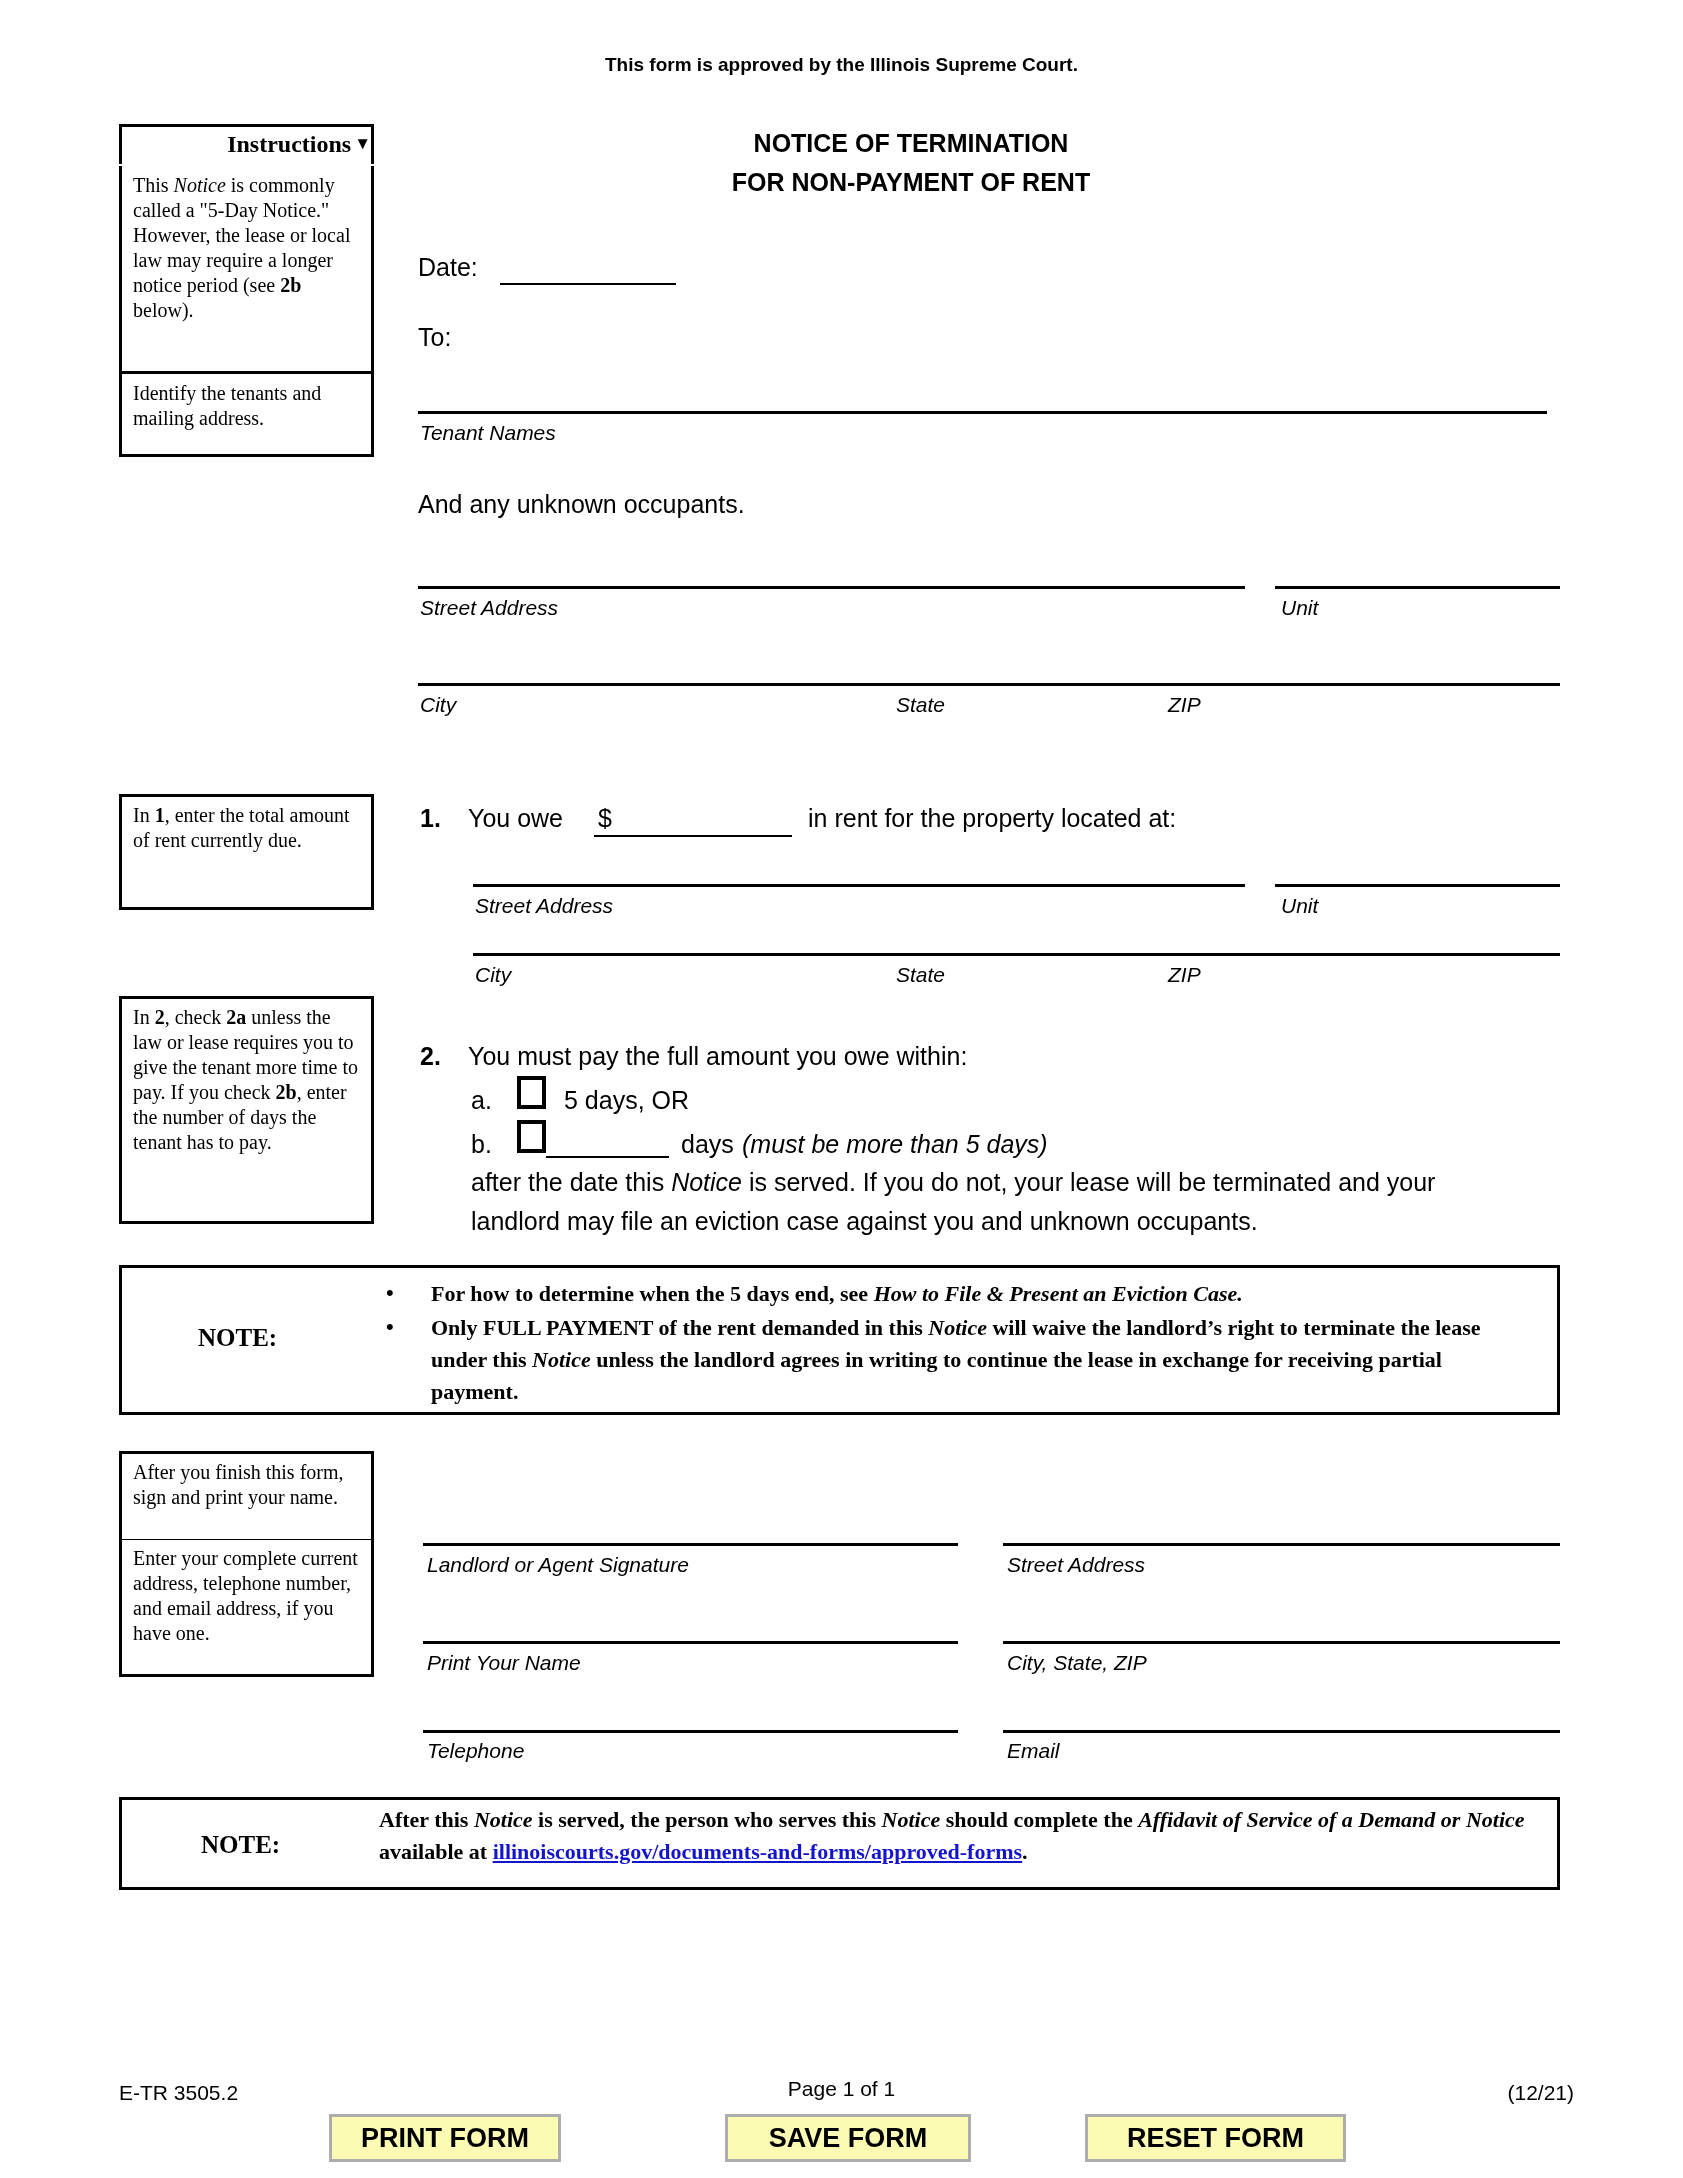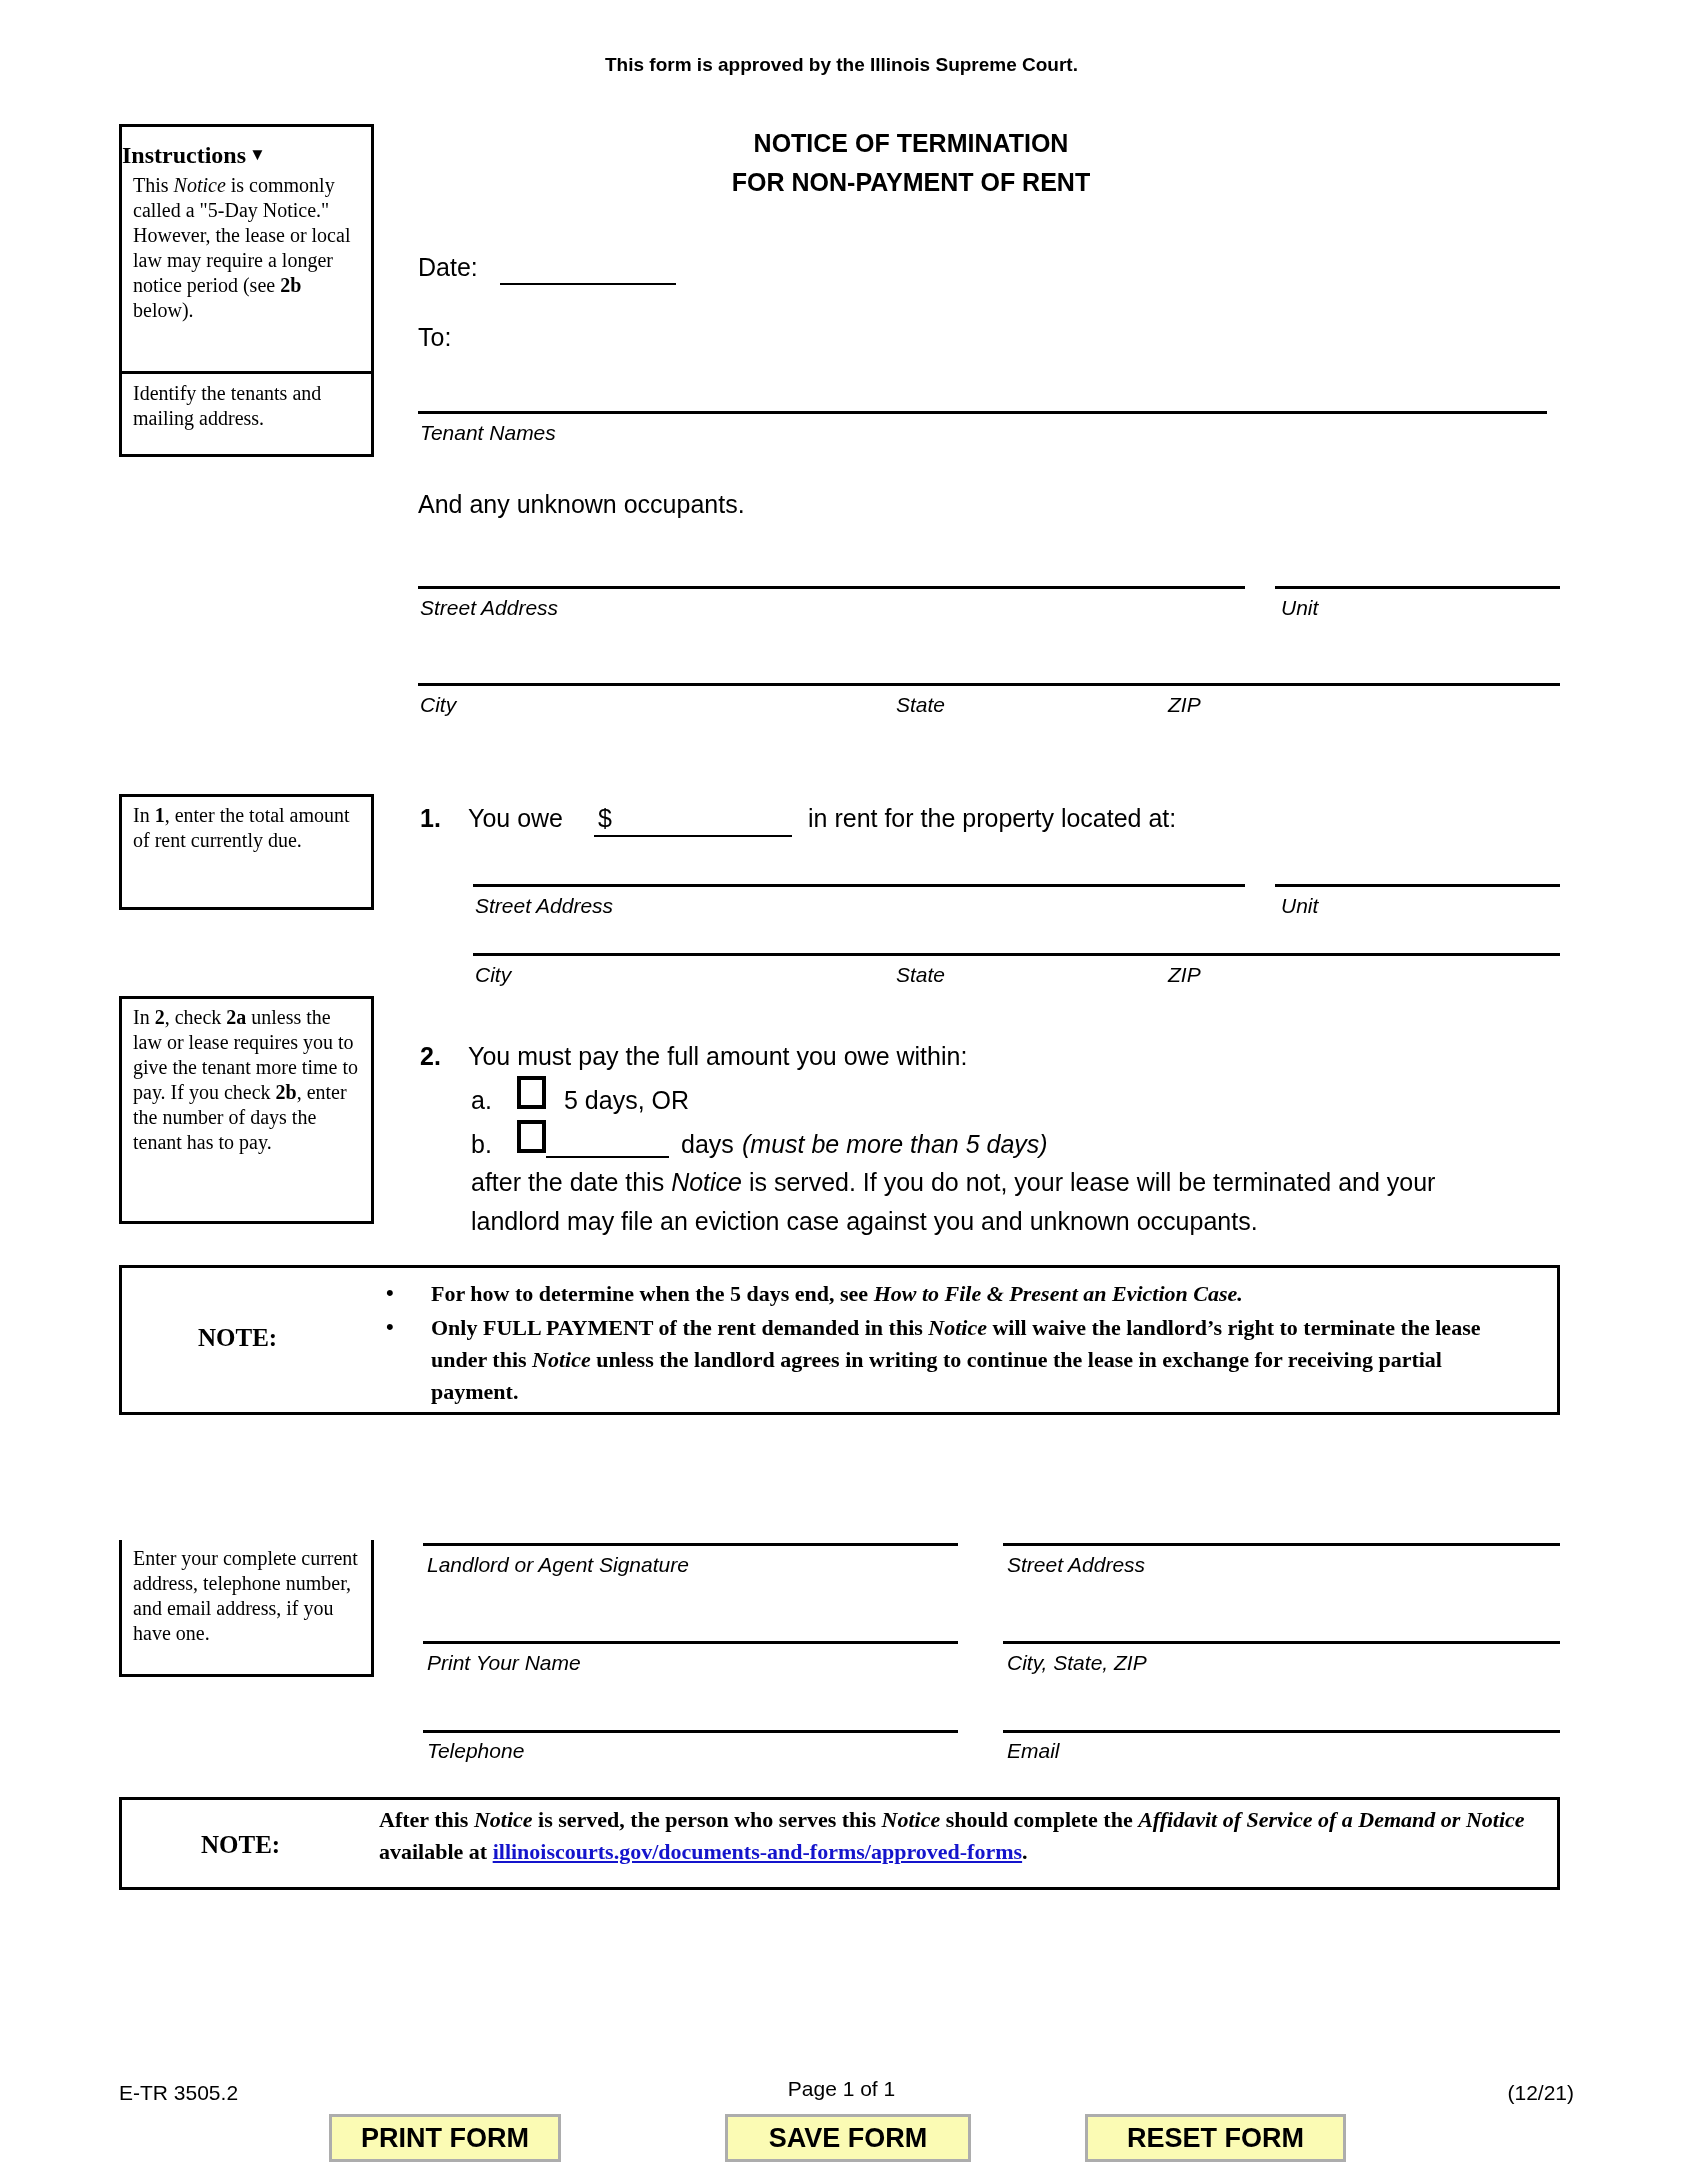--- a/index.html
+++ b/index.html
@@ -38,25 +38,25 @@
     border:3px solid #000;
     font-family:"Liberation Serif", serif;
     font-size:20px;
     line-height:25px;
     padding:6px 9px 8px 11px;
     background:#fff;
   }
   .instr-head {
     border:3px solid #000;
     border-bottom:none;
-    text-align:left;
+    text-align:right;
     font-family:"Liberation Serif", serif;
     font-weight:bold;
     font-size:24px;
-    padding:15px 0 6px 0;
+    padding:4px 0 6px 0;
   }
   .instr-sub {
     border:3px solid #000;
     border-top:none;
     font-family:"Liberation Serif", serif;
     font-size:20px; line-height:25px;
     padding:7px 9px 9px 11px;
   }
   .caret { display:inline-block; font-size:17px; vertical-align:3px; margin-left:3px;}
 
@@ -193,20 +193,23 @@
   <div class="bullet" style="left:386px; top:1280px;">•</div>
   <div class="abs note-txt" style="left:431px; top:1278px; width:1089px;">
     <span>For how to determine when the 5 days end, see </span><span class="ital">How to File &amp; Present an Eviction Case.</span>
   </div>
 
   <div class="bullet" style="left:386px; top:1314px;">•</div>
   <div class="abs note-txt" style="left:431px; top:1312px; width:1099px;">
     <span>Only FULL PAYMENT of the rent demanded in this </span><span class="ital">Notice</span><span> will waive the landlord’s right to terminate the lease under this </span><span class="ital">Notice</span><span> unless the landlord agrees in writing to continue the lease in exchange for receiving partial payment.</span>
   </div>
 
+  <div class="abs instr-box" style="left:119px; top:1451px; width:255px; height:91px;">
+    <span>After you finish this form, sign and print your name.</span>
+  </div>
   <div class="abs instr-box" style="left:119px; top:1540px; width:255px; height:137px; border-top:none;">
     <span>Enter your complete current address, telephone number, and email address, if you have one.</span>
   </div>
 
   <div class="rule" style="left:423px; top:1543px; width:535px;"></div>
   <div class="abs fld-label" style="left:427px; top:1553px;">Landlord or Agent Signature</div>
 
   <div class="rule" style="left:1003px; top:1543px; width:557px;"></div>
   <div class="abs fld-label" style="left:1007px; top:1553px;">Street Address</div>
 

